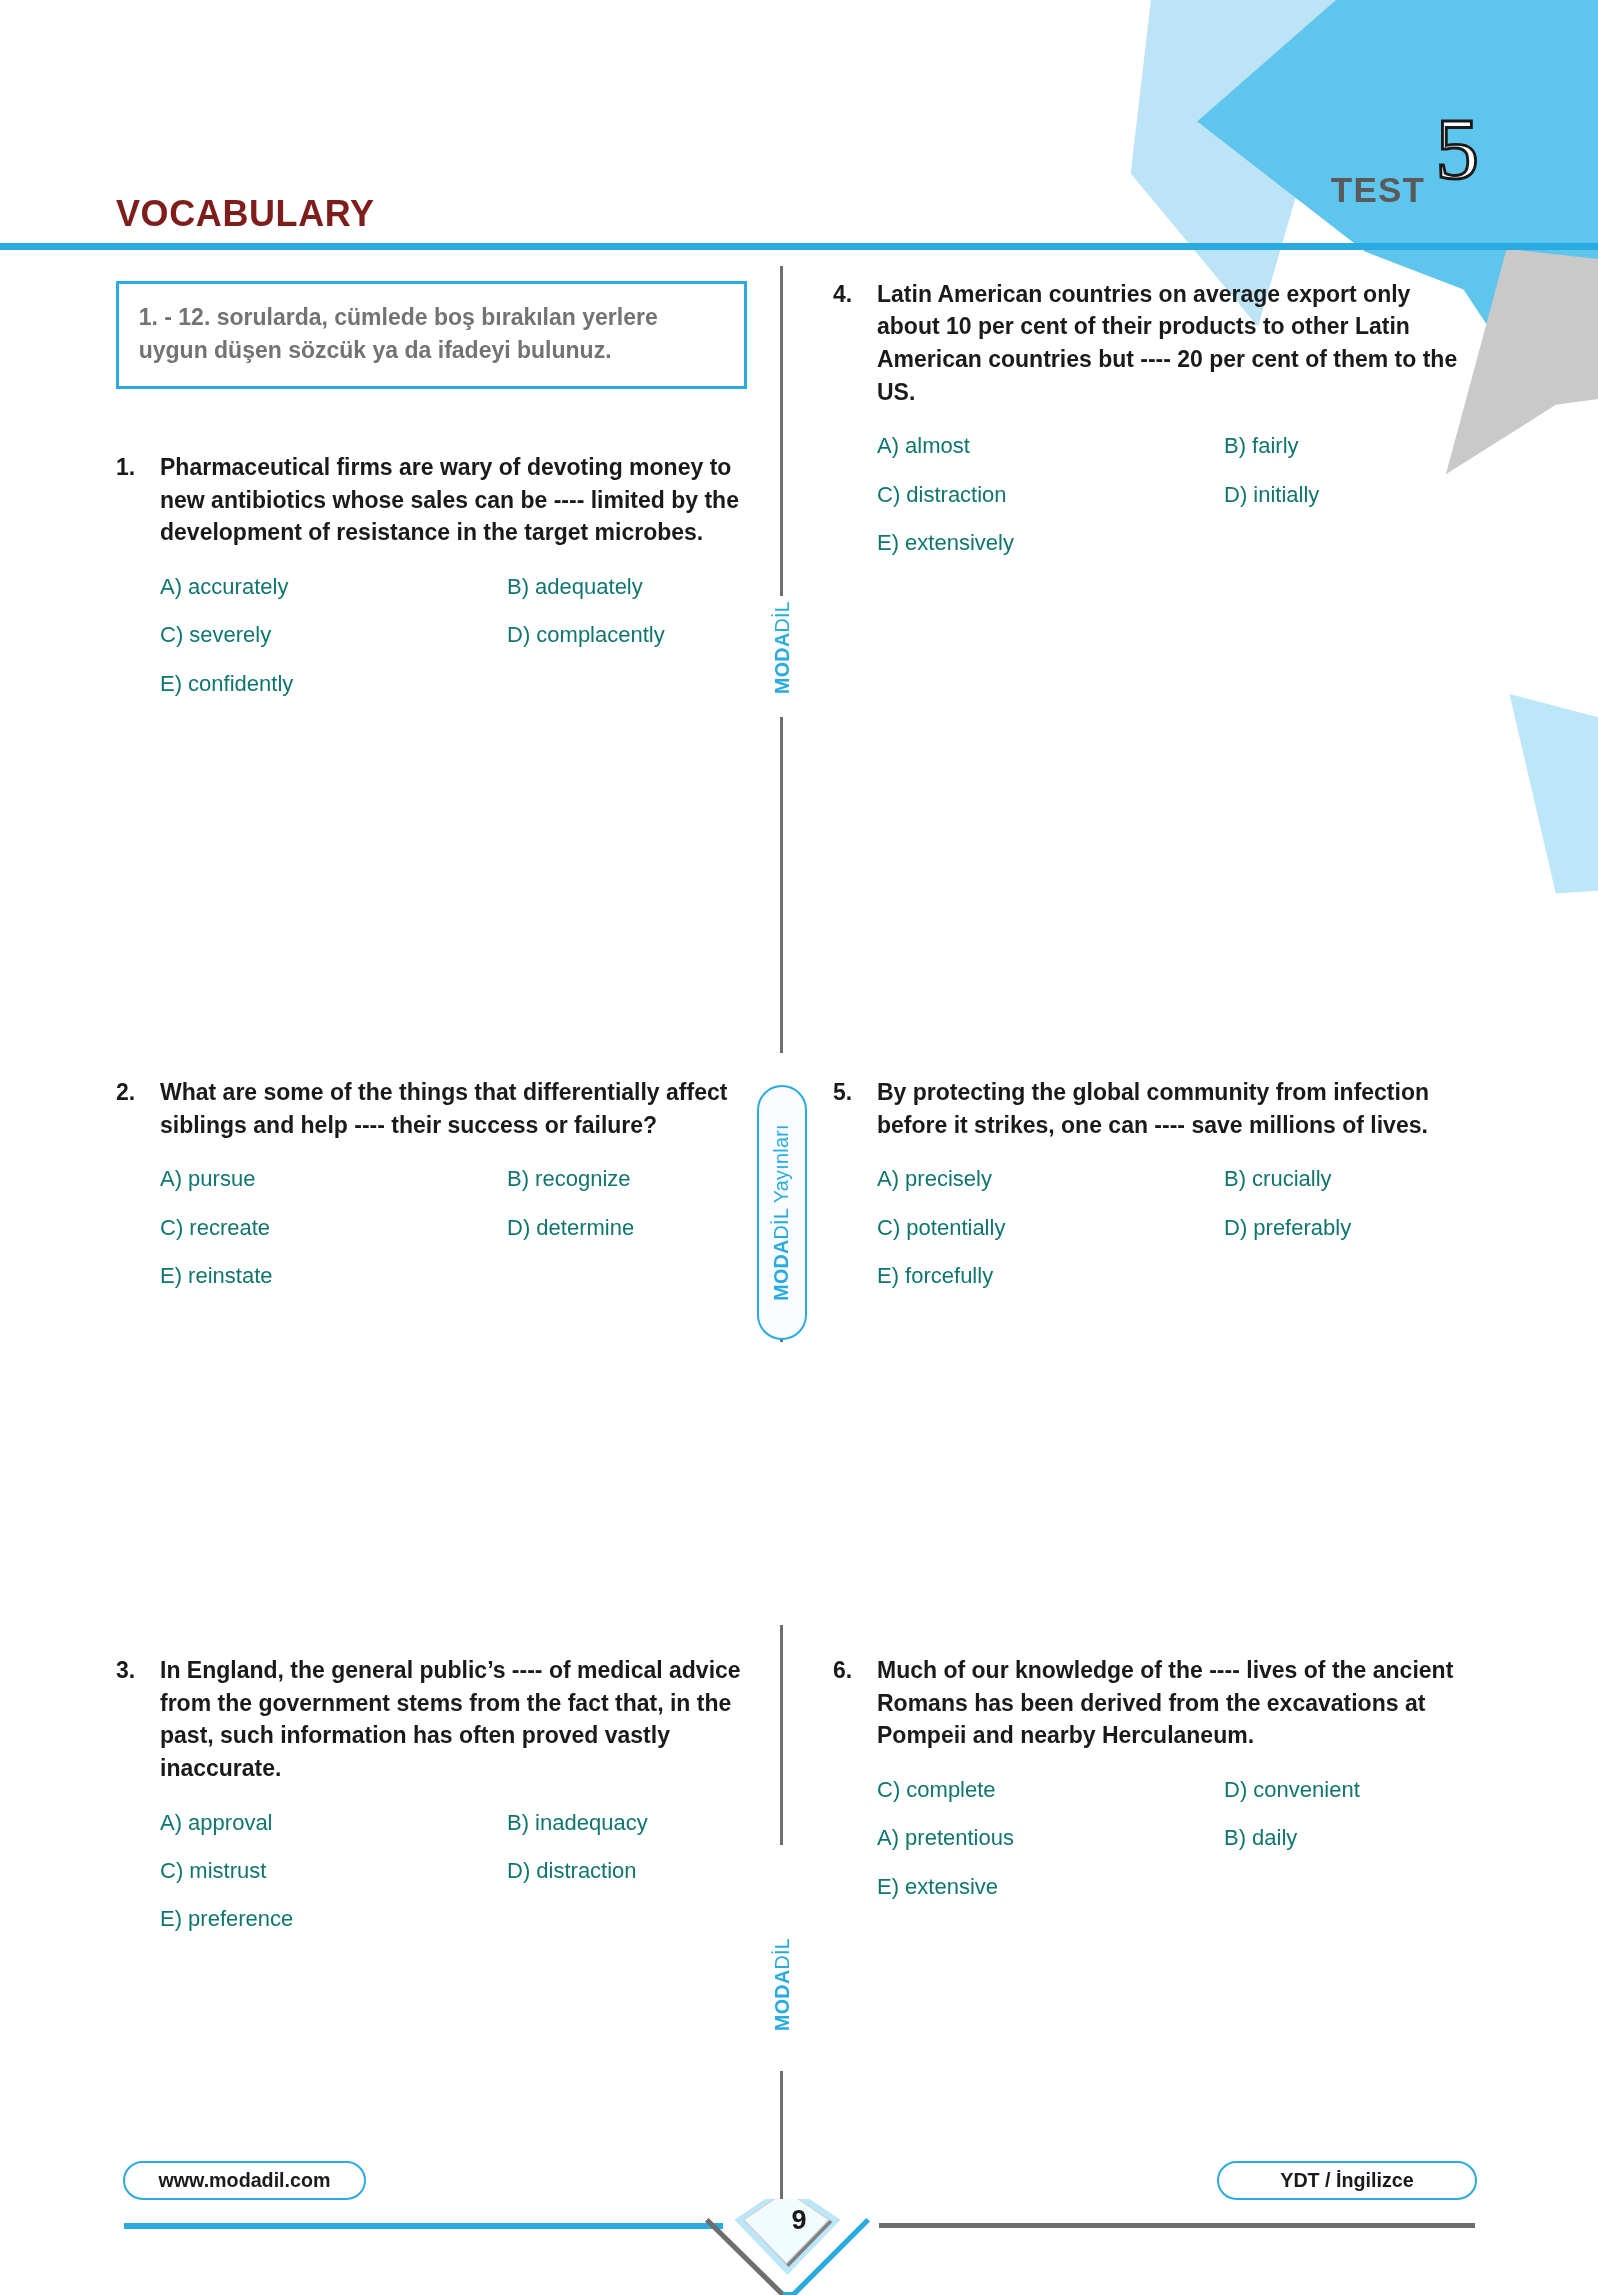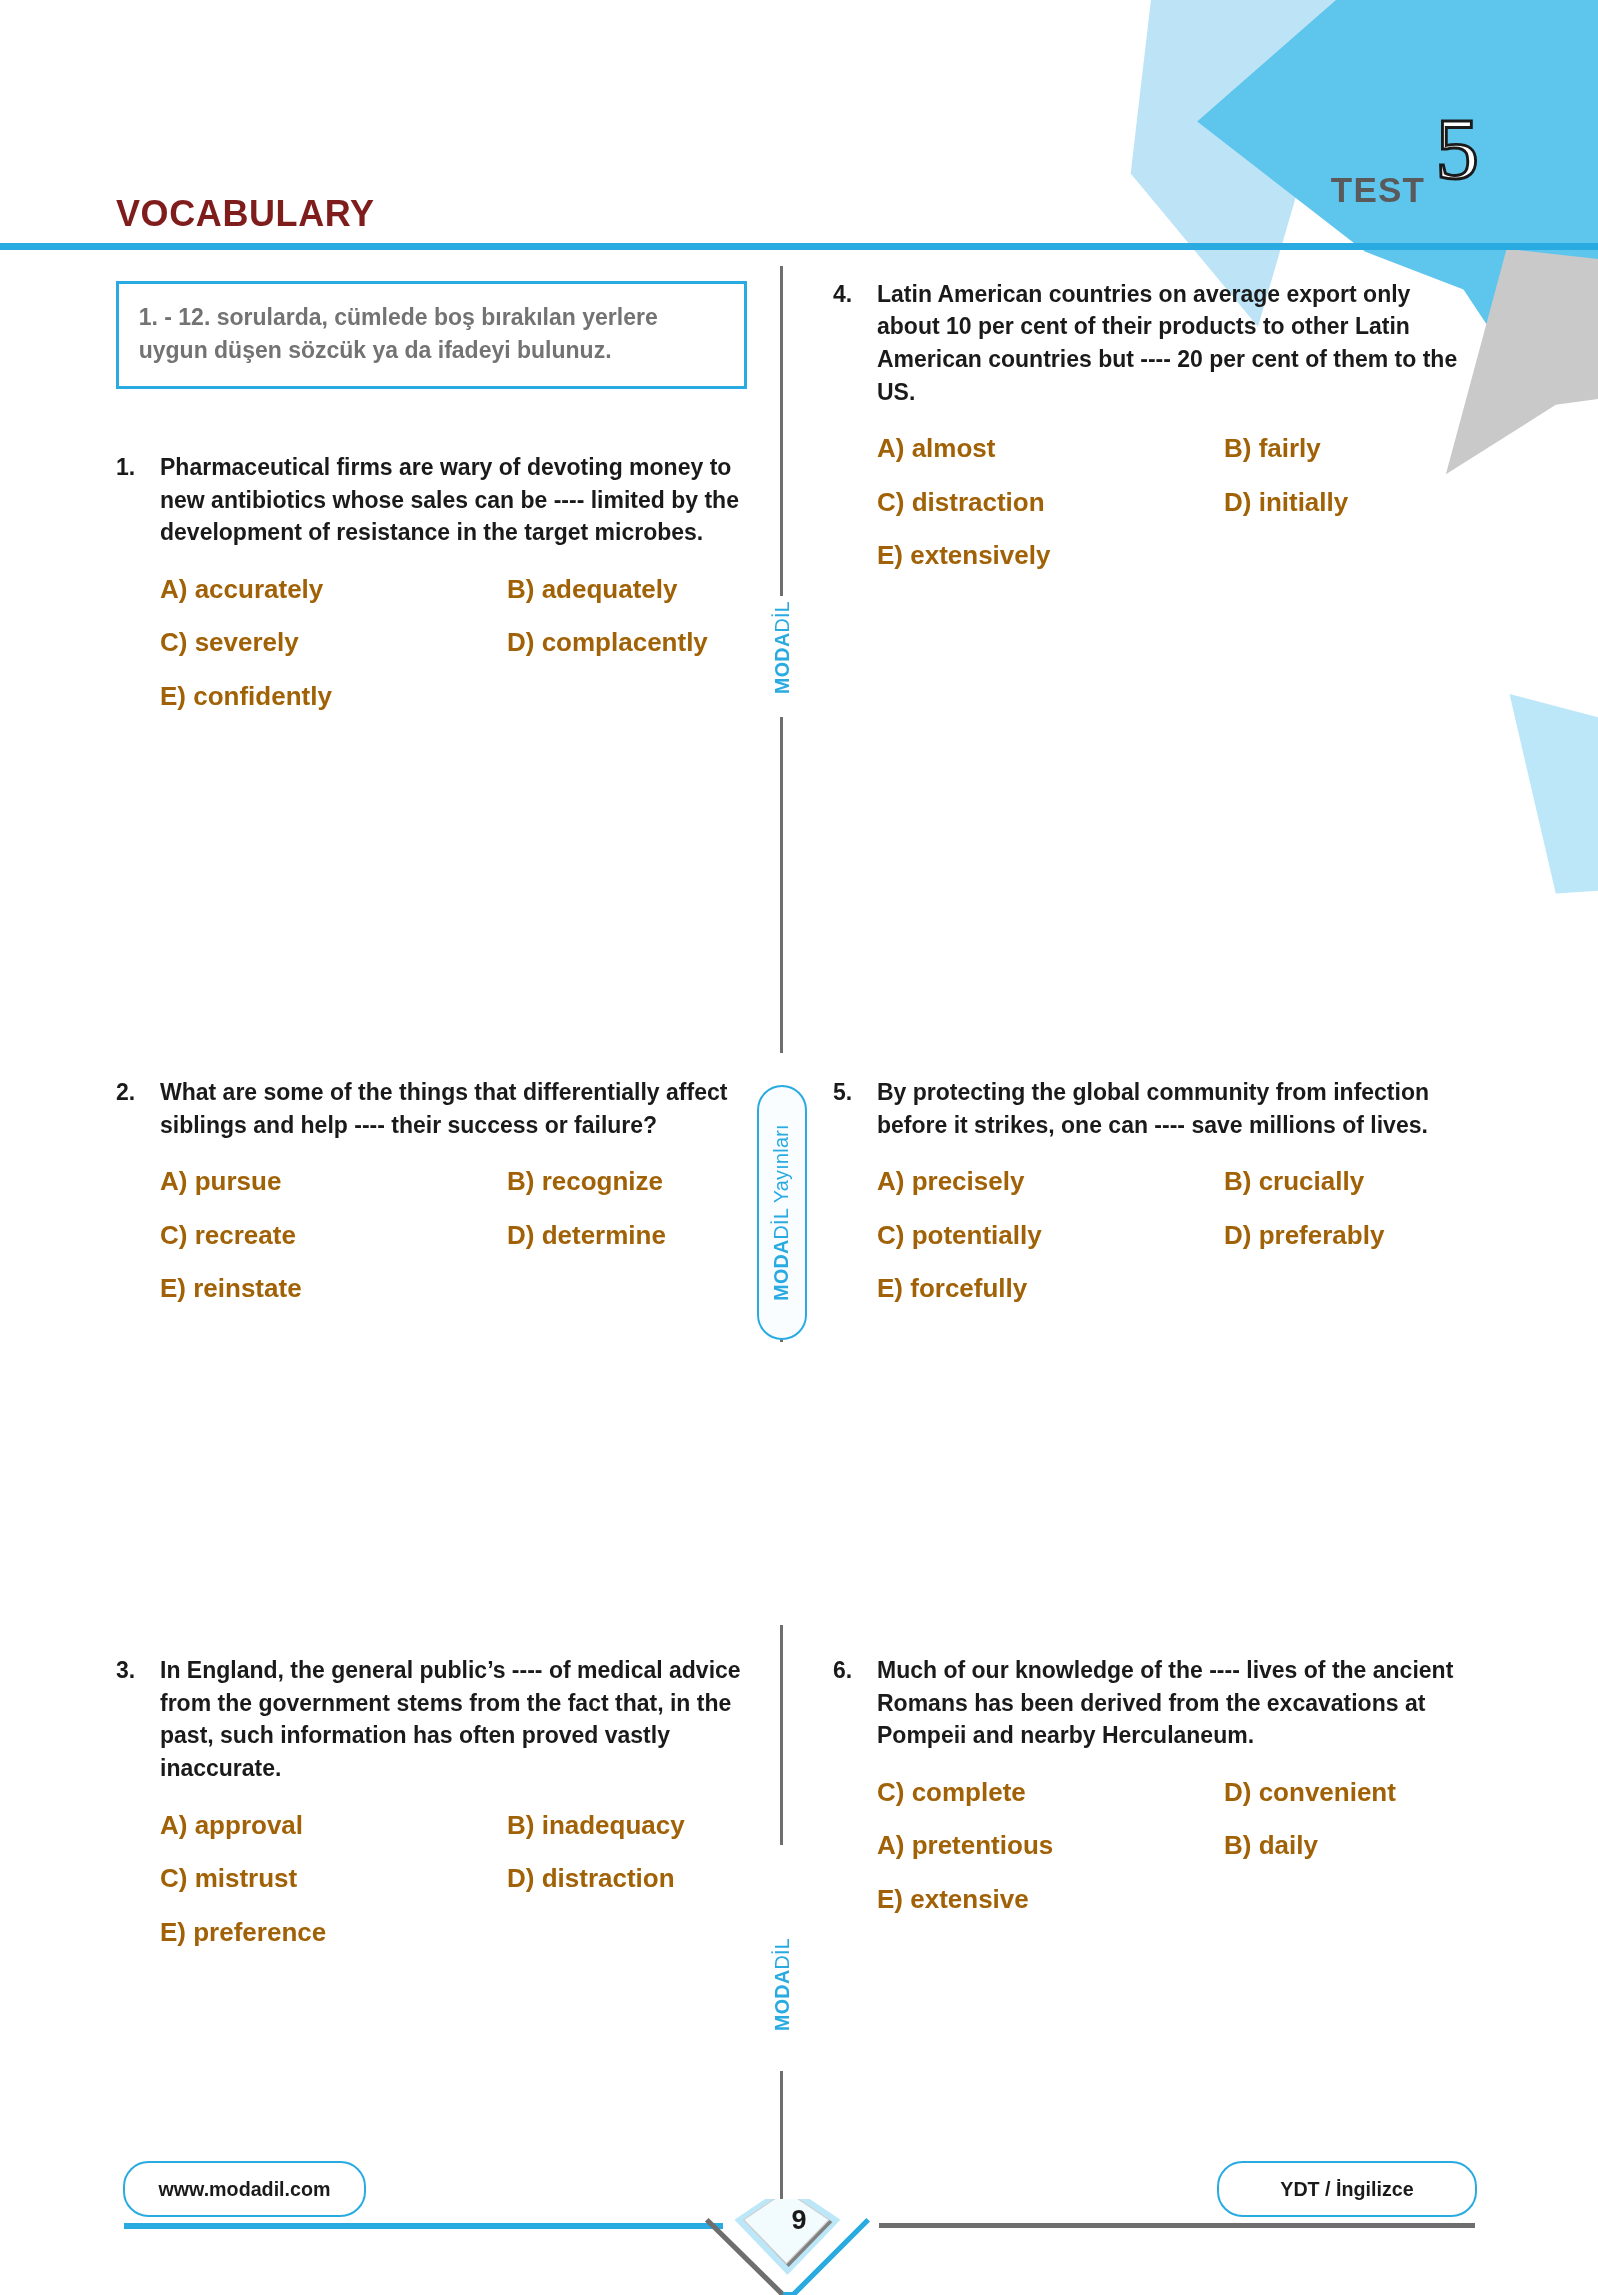--- a/index.html
+++ b/index.html
@@ -139,24 +139,24 @@
   }
   .q-options {
     margin-top: 24px;
     margin-left: 44px;
   }
   .opt-row {
     display: flex;
     margin-bottom: 19.7px;
   }
   .opt {
-    font-size: 26px;
-    color: #a16207;
+    font-size: 22px;
+    color: #0f766e;
     line-height: 1.3;
-    font-weight: bold;
+    font-weight: normal;
   }
   .opt-a, .opt-c { width: 347px; flex: 0 0 347px; }
   .opt-b, .opt-d { flex: 1 1 auto; }
   .opt-row-e {
     display: flex;
     justify-content: flex-start;
     margin-top: 3px;
     padding-right: 81px;
   }
 
@@ -243,21 +243,21 @@
     font-weight: bold;
     color: #1a1a1a;
   }
   .footer-pill {
     position: absolute;
     top: 2161px;
     box-sizing: border-box;
     border: 2.3px solid #29ABE2;
     border-radius: 25.5px;
     background: #ffffff;
-    height: 56px;
+    height: 39px;
     display: flex;
     align-items: center;
     justify-content: center;
     padding: 0 23px;
   }
   .footer-pill-text {
     font-size: 19.7px;
     font-weight: bold;
     color: #1a1a1a;
     white-space: nowrap;

